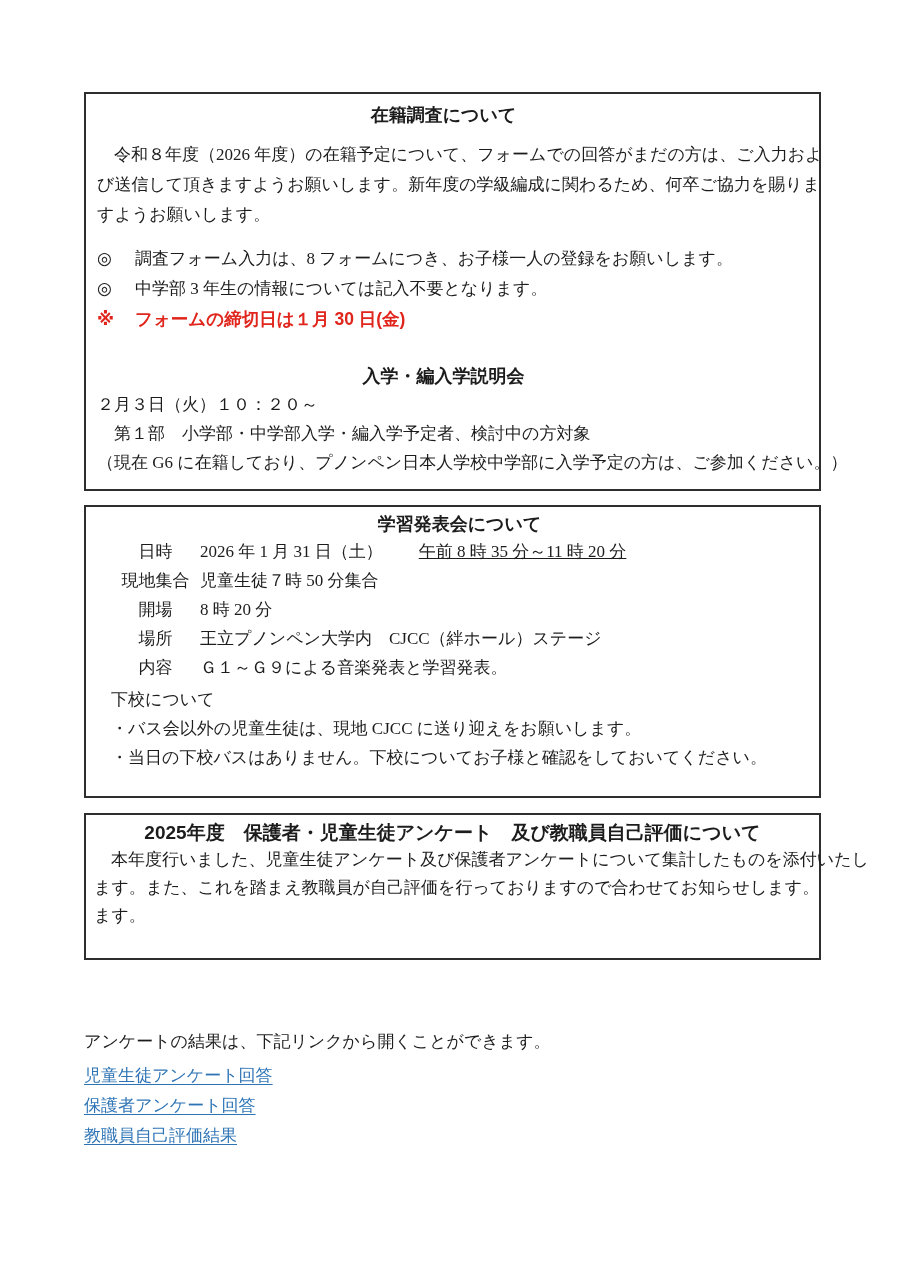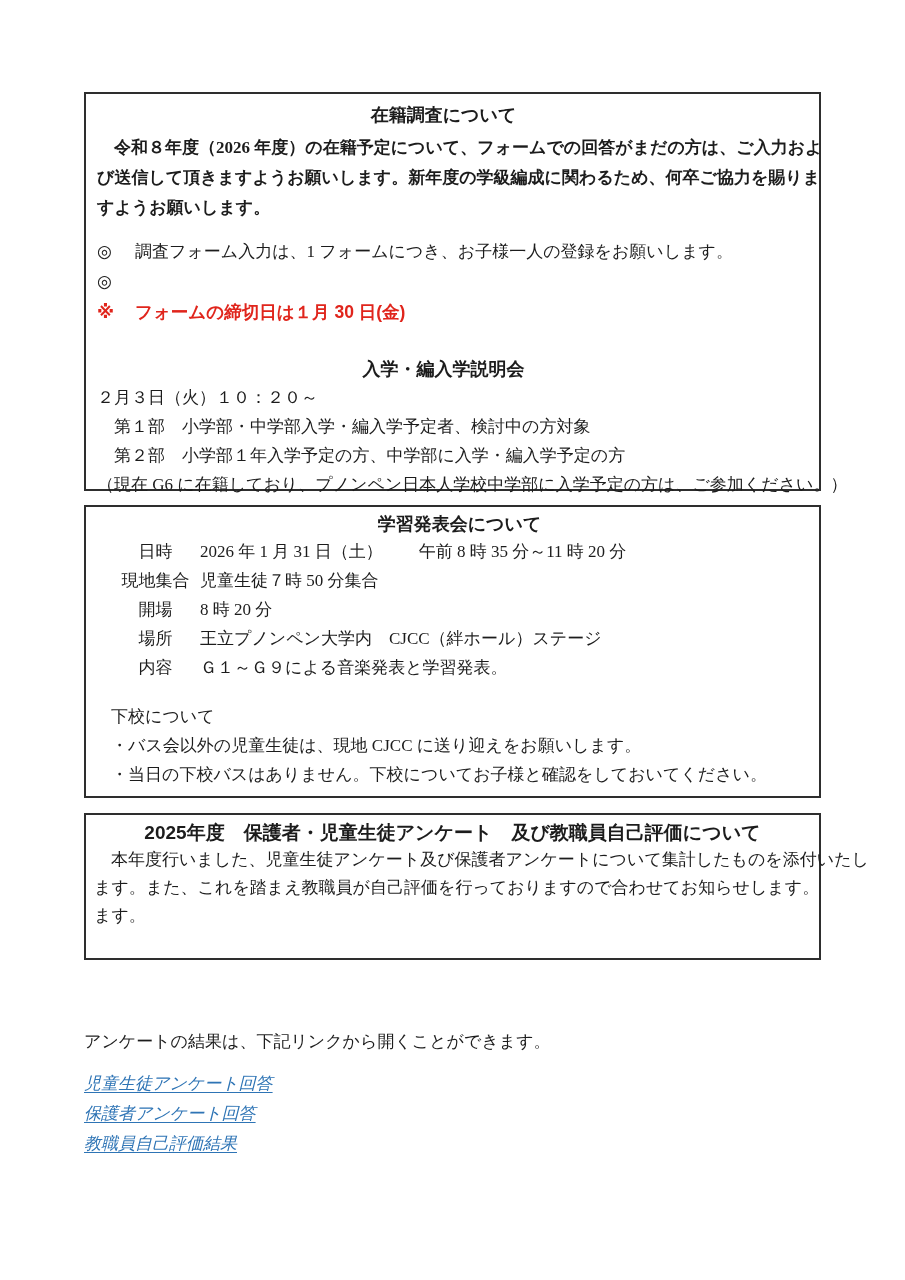--- a/index.html
+++ b/index.html
@@ -30,21 +30,21 @@
     font-weight: 600;
     font-size: 18px;
     line-height: 26px;
     white-space: nowrap;
   }
   .line {
     font-size: 17px;
     line-height: 30px;
     white-space: nowrap;
   }
-  .para { margin-top: 5px; font-weight: bold; }
+  .para { margin-top: 12px; }
 
   .marker-line {
     display: flex;
     font-size: 17px;
     line-height: 30px;
     white-space: nowrap;
   }
   .marker { width: 38px; flex: none; }
 
   .bullets { margin-top: 14px; }
@@ -60,36 +60,36 @@
   .session-lines .line { line-height: 29px; }
 
   .info-rows { margin-top: 0; }
   .info-row {
     display: flex;
     font-size: 17px;
     line-height: 29px;
     white-space: nowrap;
   }
   .info-row .row-label { width: 89px; flex: none; text-align: center; }
-  .info-row .row-value2 { margin-left: 36px; }
+  .info-row .row-value2 { margin-left: 36px; text-decoration: underline; }
 
-  .dismissal { margin-top: 20px; }
+  .dismissal { margin-top: 3px; }
   .dismissal .line { line-height: 29px; }
 
   .box3 .box-title { font-size: 19px; line-height: 27px; font-weight: 600; }
   .box3 .line { line-height: 28px; }
 
   .footer {
     position: absolute;
     left: 84px;
     top: 1027px;
     width: 737px;
   }
   .footer-intro { font-size: 17px; line-height: 30px; white-space: nowrap; }
-  .links { margin-top: 12px; font-style: italic; }
+  .links { margin-top: 4px; }
   .survey-link {
     display: block;
     width: fit-content;
     font-size: 17px;
     line-height: 30px;
     color: #2e74b5;
     text-decoration: underline;
     text-underline-offset: 3px;
     white-space: nowrap;
     cursor: pointer;
@@ -103,35 +103,35 @@
   <div class="notice-box box1">
     <div class="box-title">在籍調査について</div>
     <div class="para">
       <div class="line">　令和８年度（2026 年度）の在籍予定について、フォームでの回答がまだの方は、ご入力およ</div>
       <div class="line">び送信して頂きますようお願いします。新年度の学級編成に関わるため、何卒ご協力を賜りま</div>
       <div class="line">すようお願いします。</div>
     </div>
     <div class="bullets">
       <div class="marker-line">
         <span class="marker">◎</span>
-        <span>調査フォーム入力は、1 フォームにつき、お子様一人の登録をお願いします。</span>
+        <span>調査フォーム入力は、8 フォームにつき、お子様一人の登録をお願いします。</span>
       </div>
       <div class="marker-line">
         <span class="marker">◎</span>
+        <span>中学部 3 年生の情報については記入不要となります。</span>
       </div>
       <div class="marker-line deadline">
         <span class="marker">※</span>
         <span>フォームの締切日は１月 30 日(金)</span>
       </div>
     </div>
     <div class="box-title session-title">入学・編入学説明会</div>
     <div class="session-lines">
       <div class="line">２月３日（火）１０：２０～</div>
       <div class="line">　第１部　小学部・中学部入学・編入学予定者、検討中の方対象</div>
-      <div class="line">　第２部　小学部１年入学予定の方、中学部に入学・編入学予定の方</div>
       <div class="line">（現在 G6 に在籍しており、プノンペン日本人学校中学部に入学予定の方は、ご参加ください。）</div>
     </div>
   </div>
 
   <div class="notice-box box2">
     <div class="box-title">学習発表会について</div>
     <div class="info-rows">
       <div class="info-row">
         <span class="row-label">日時</span>
         <span class="row-value">2026 年 1 月 31 日（土）</span>

